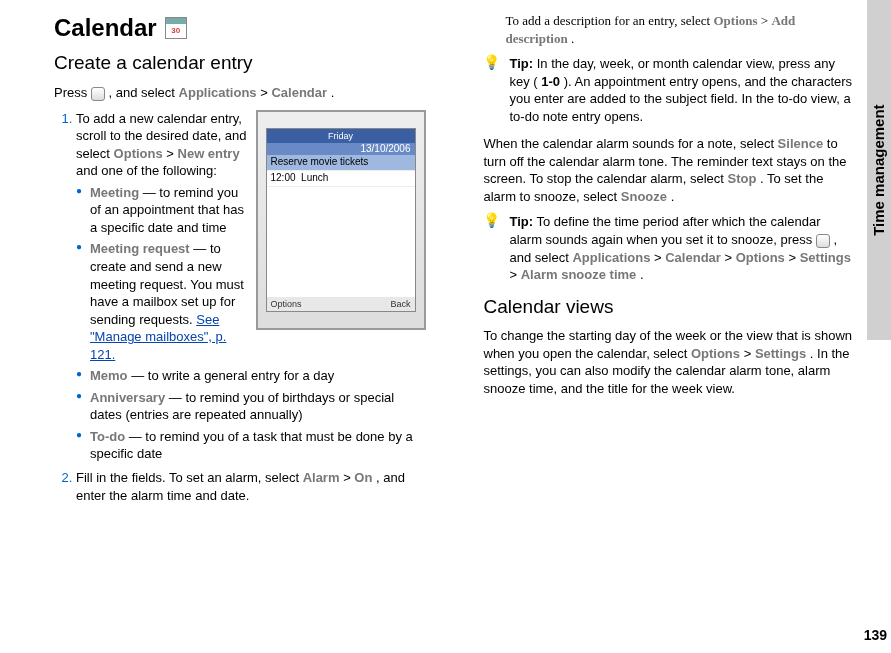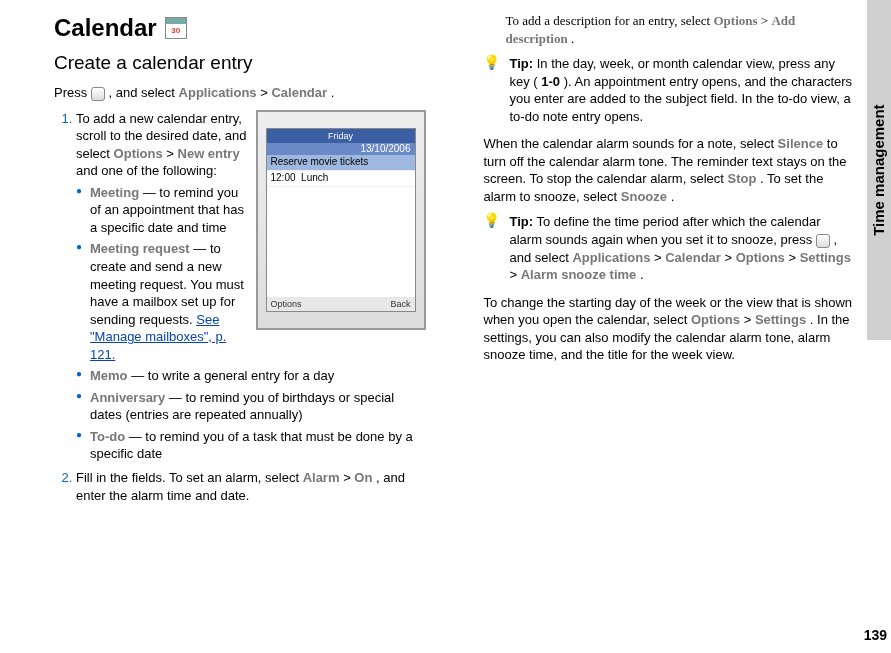--- a/index.html
+++ b/index.html
@@ -313,20 +313,21 @@
         <span> &gt; </span>
         <span class="keyword">Options</span>
         <span> &gt; </span>
         <span class="keyword">Settings</span>
         <span> &gt; </span>
         <span class="keyword">Alarm snooze time</span>
         <span>.</span>
       </div>
     </div>
 
+    <h2>Calendar views</h2>
 
     <p>
       <span>To change the starting day of the week or the view that is shown when you open the calendar, select </span>
       <span class="keyword">Options</span>
       <span> &gt; </span>
       <span class="keyword">Settings</span>
       <span>. In the settings, you can also modify the calendar alarm tone, alarm snooze time, and the title for the week view.</span>
     </p>
 
   </div>

